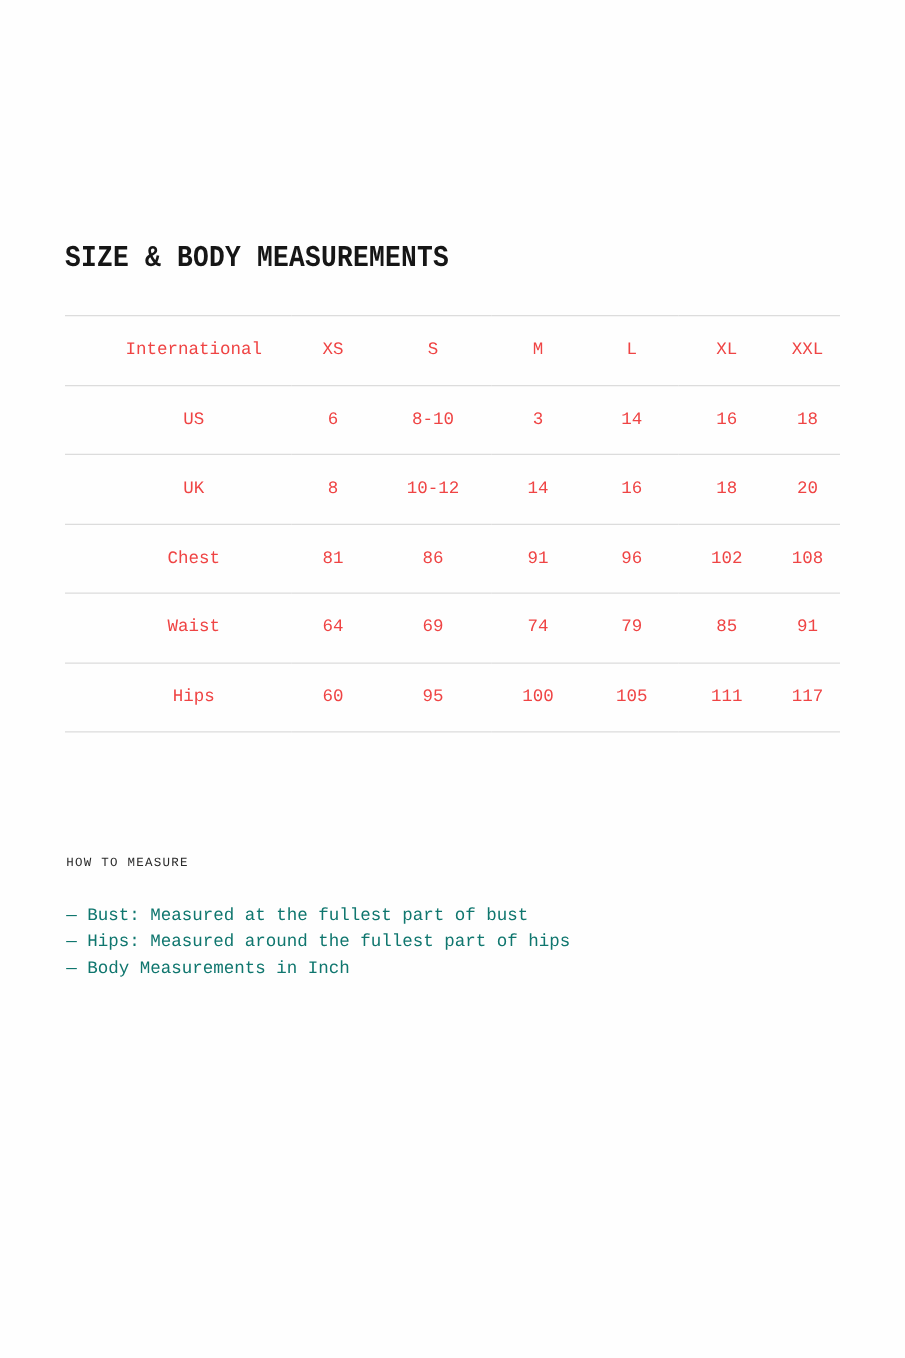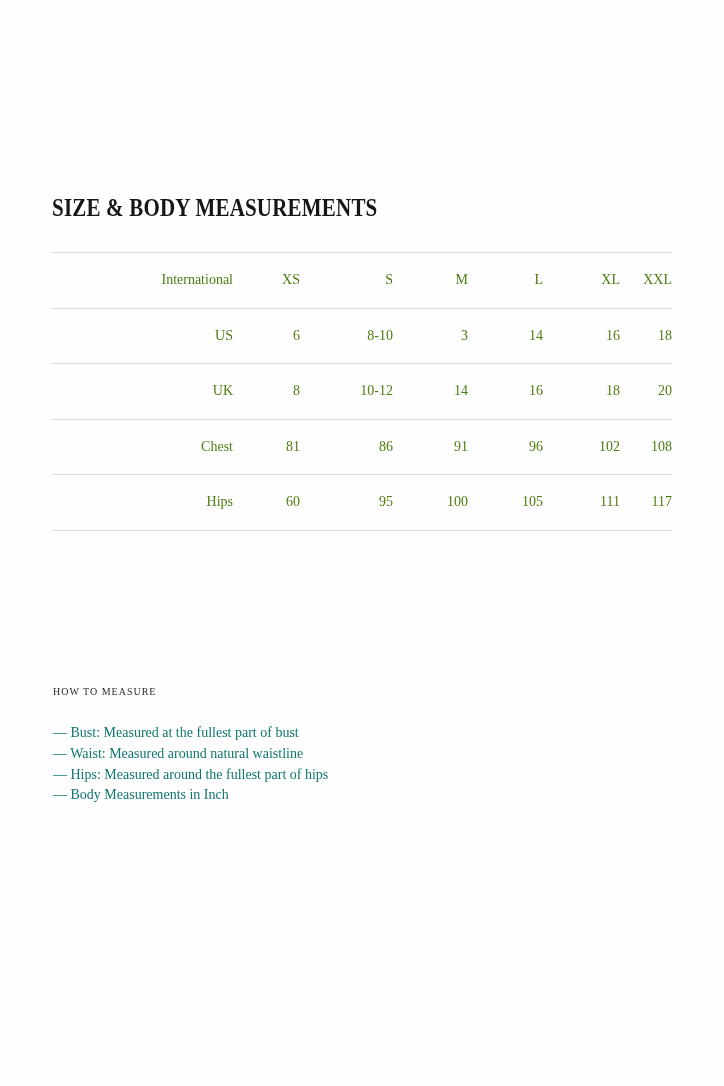--- a/index.html
+++ b/index.html
@@ -5,21 +5,21 @@
   html, body {
     margin: 0;
     padding: 0;
     background: #ffffff;
   }
   .page {
     position: relative;
     width: 724px;
     height: 1086px;
     background: #fefefe;
-    font-family: Liberation Serif, serif;
+    font-family: Liberation Mono, monospace;
     color: #242424;
     overflow: hidden;
   }
   .page-title {
     position: absolute;
     left: 52px;
     top: 196px;
     font-size: 21px;
     font-weight: 700;
     letter-spacing: 0.2px;
@@ -39,23 +39,23 @@
   }
   .size-table tr {
     height: 55.5px;
     border-top: 1px solid #dcdcdc;
   }
   .size-table td, .size-table th {
     padding: 0;
     margin: 0;
     font-size: 14px;
     font-weight: 400;
-    text-align: right;
+    text-align: center;
     vertical-align: middle;
-    color: #4d7c0f;
+    color: #ef4444;
     white-space: nowrap;
   }
   .size-table .label-cell {
     padding-left: 25px;
   }
   .how-heading {
     position: absolute;
     left: 53px;
     top: 686px;
     font-size: 10px;
@@ -126,33 +126,41 @@
       <tr>
         <td class="label-cell">Chest</td>
         <td>81</td>
         <td>86</td>
         <td>91</td>
         <td>96</td>
         <td>102</td>
         <td>108</td>
       </tr>
       <tr>
+        <td class="label-cell">Waist</td>
+        <td>64</td>
+        <td>69</td>
+        <td>74</td>
+        <td>79</td>
+        <td>85</td>
+        <td>91</td>
+      </tr>
+      <tr>
         <td class="label-cell">Hips</td>
         <td>60</td>
         <td>95</td>
         <td>100</td>
         <td>105</td>
         <td>111</td>
         <td>117</td>
       </tr>
     </tbody>
   </table>
 
   <div class="how-heading">HOW TO MEASURE</div>
 
   <ul class="measure-list">
     <li>— Bust: Measured at the fullest part of bust</li>
-    <li>— Waist: Measured around natural waistline</li>
     <li>— Hips: Measured around the fullest part of hips</li>
     <li>— Body Measurements in Inch</li>
   </ul>
 
 </div>
 
 </body></html>

